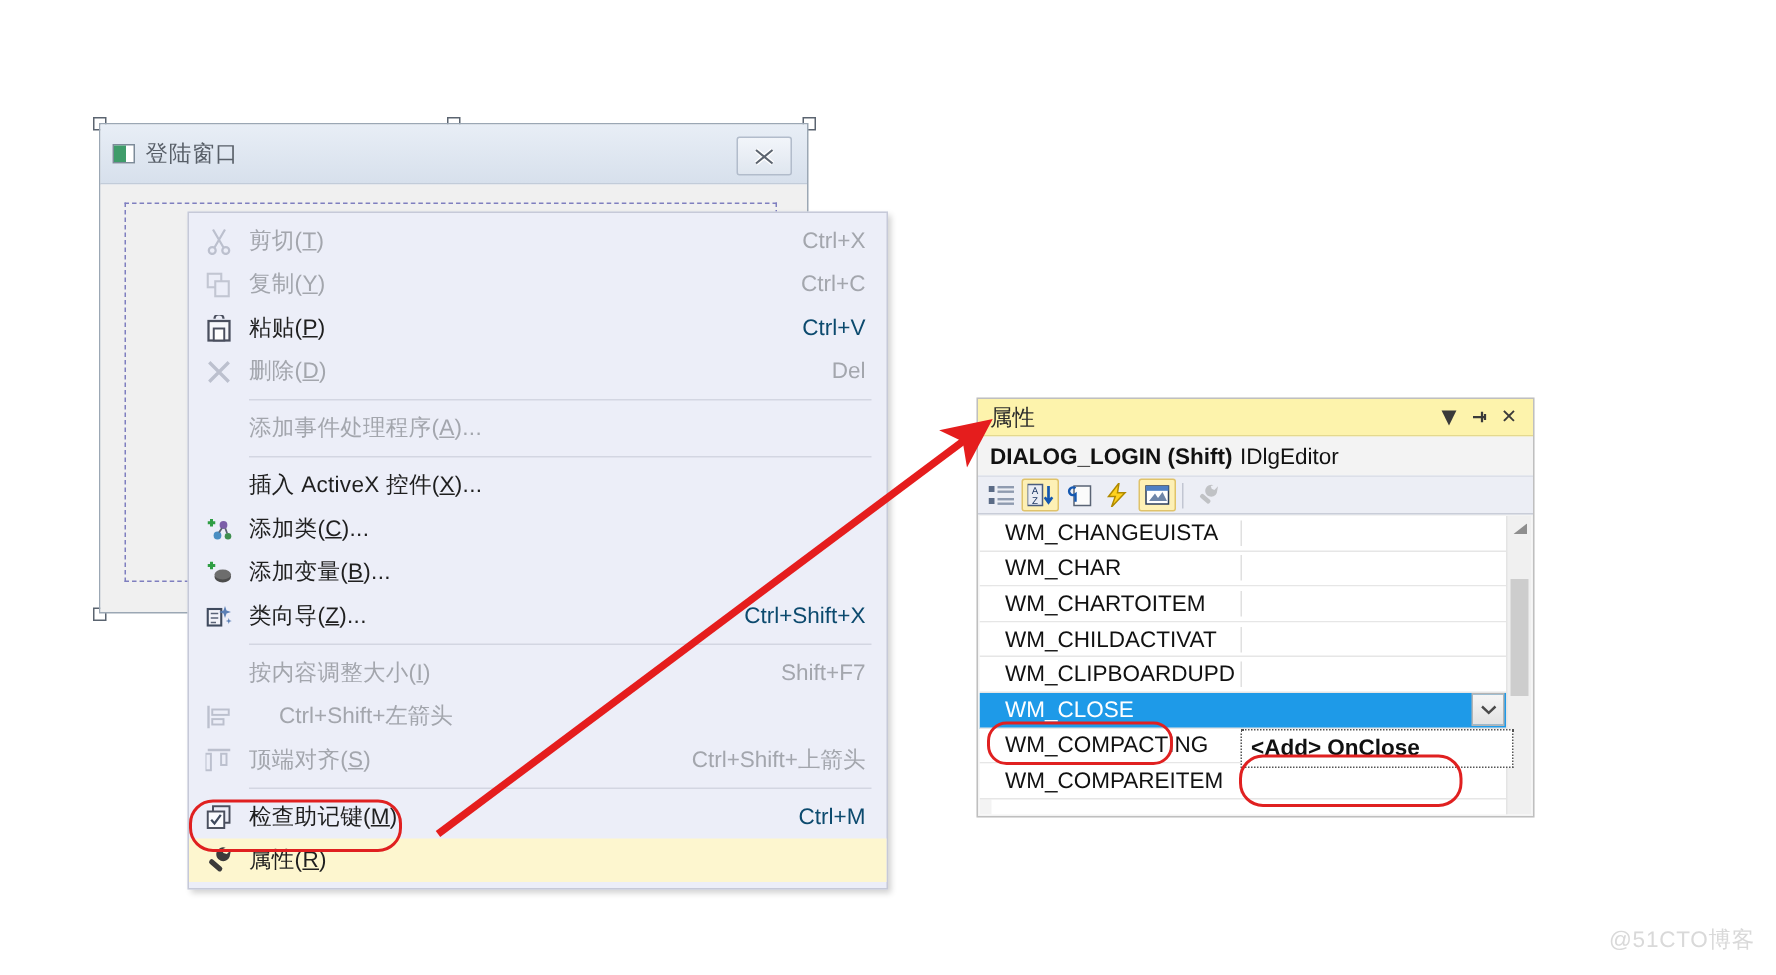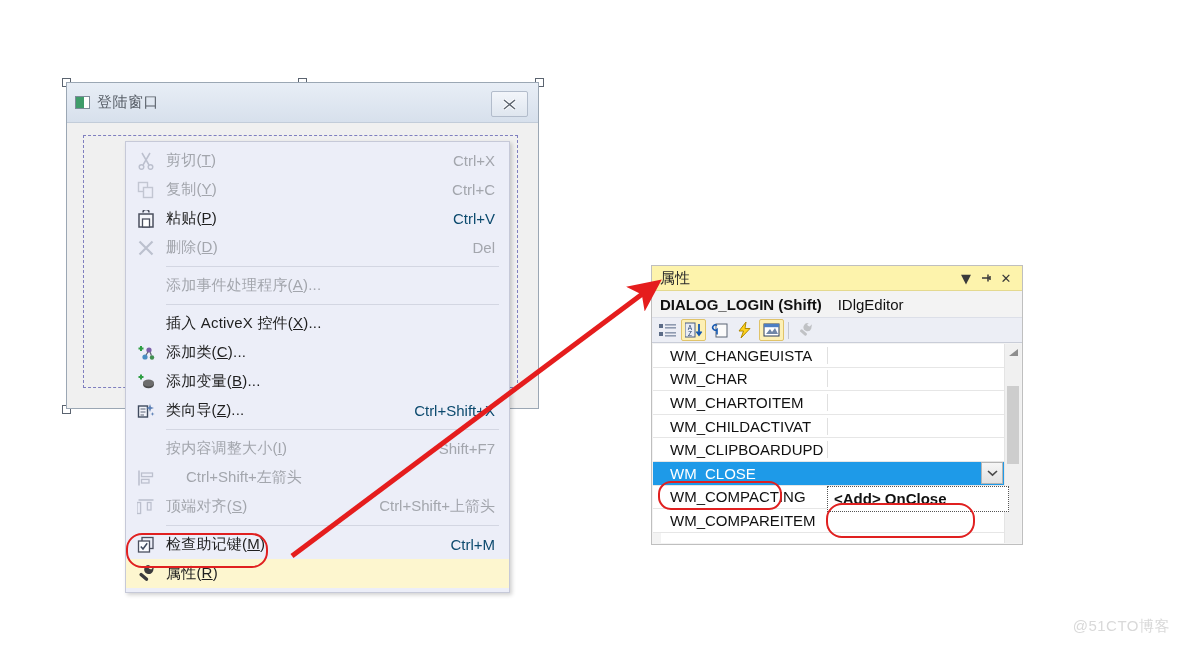--- a/index.html
+++ b/index.html
@@ -45,21 +45,21 @@
     border:1px dashed #7f7fbf;background:#f0f0f0;
   }
   
   .handle{position:absolute;width:7px;height:7px;background:#ffffff;border:1px solid #5b6470;}
   #h-tl{left:62px;top:78px;} #h-tr{left:535px;top:78px;}
   #h-tm{left:298px;top:78px;}
   #h-bl{left:62px;top:405px;}
 
   
   #ctx-menu{
-    position:absolute;left:125px;top:141px;width:385px;
+    position:absolute;left:125px;top:141px;width:467px;
     background:#eceef8;
     border:1px solid #c6c9d8;
     box-shadow:2px 2px 4px rgba(0,0,0,.18);
     padding:4px 0;box-sizing:border-box;
   }
   #ctx-gutter{
     position:absolute;left:0;top:0;bottom:0;width:40px;background:#eceef8;
   }
   .mi{
     position:relative;display:flex;align-items:center;height:29px;
@@ -97,21 +97,21 @@
   #props-title .t{font-size:15px;color:#2b2b2b;flex:1 1 auto;}
   #props-title .btn{
     width:20px;height:20px;display:flex;align-items:center;justify-content:center;
     font-size:13px;color:#3a3a3a;font-family:"DejaVu Sans",sans-serif;
   }
   #props-subtitle{
     height:26px;display:flex;align-items:center;padding:0 8px;box-sizing:border-box;
     background:#f3f3f3;font-size:15px;color:#111;white-space:nowrap;
   }
   #props-subtitle b{font-weight:bold;}
-  #props-subtitle .sub2{font-weight:normal;margin-left:16px;color:#111;}
+  #props-subtitle .sub2{font-weight:normal;margin-left:5px;color:#111;}
   #props-toolbar{
     height:26px;background:#eceef5;border-top:1px solid #dcdfe8;border-bottom:1px solid #c9cdd8;
     display:flex;align-items:center;padding:0 3px;box-sizing:border-box;gap:1px;
   }
   .tb{
     width:25px;height:22px;display:flex;align-items:center;justify-content:center;
     border:1px solid transparent;border-radius:2px;box-sizing:border-box;
   }
   .tb.on{background:#fdf0b5;border-color:#e0c36a;}
   .tb-sep{width:1px;height:17px;background:#c2c6d2;margin:0 3px;}

